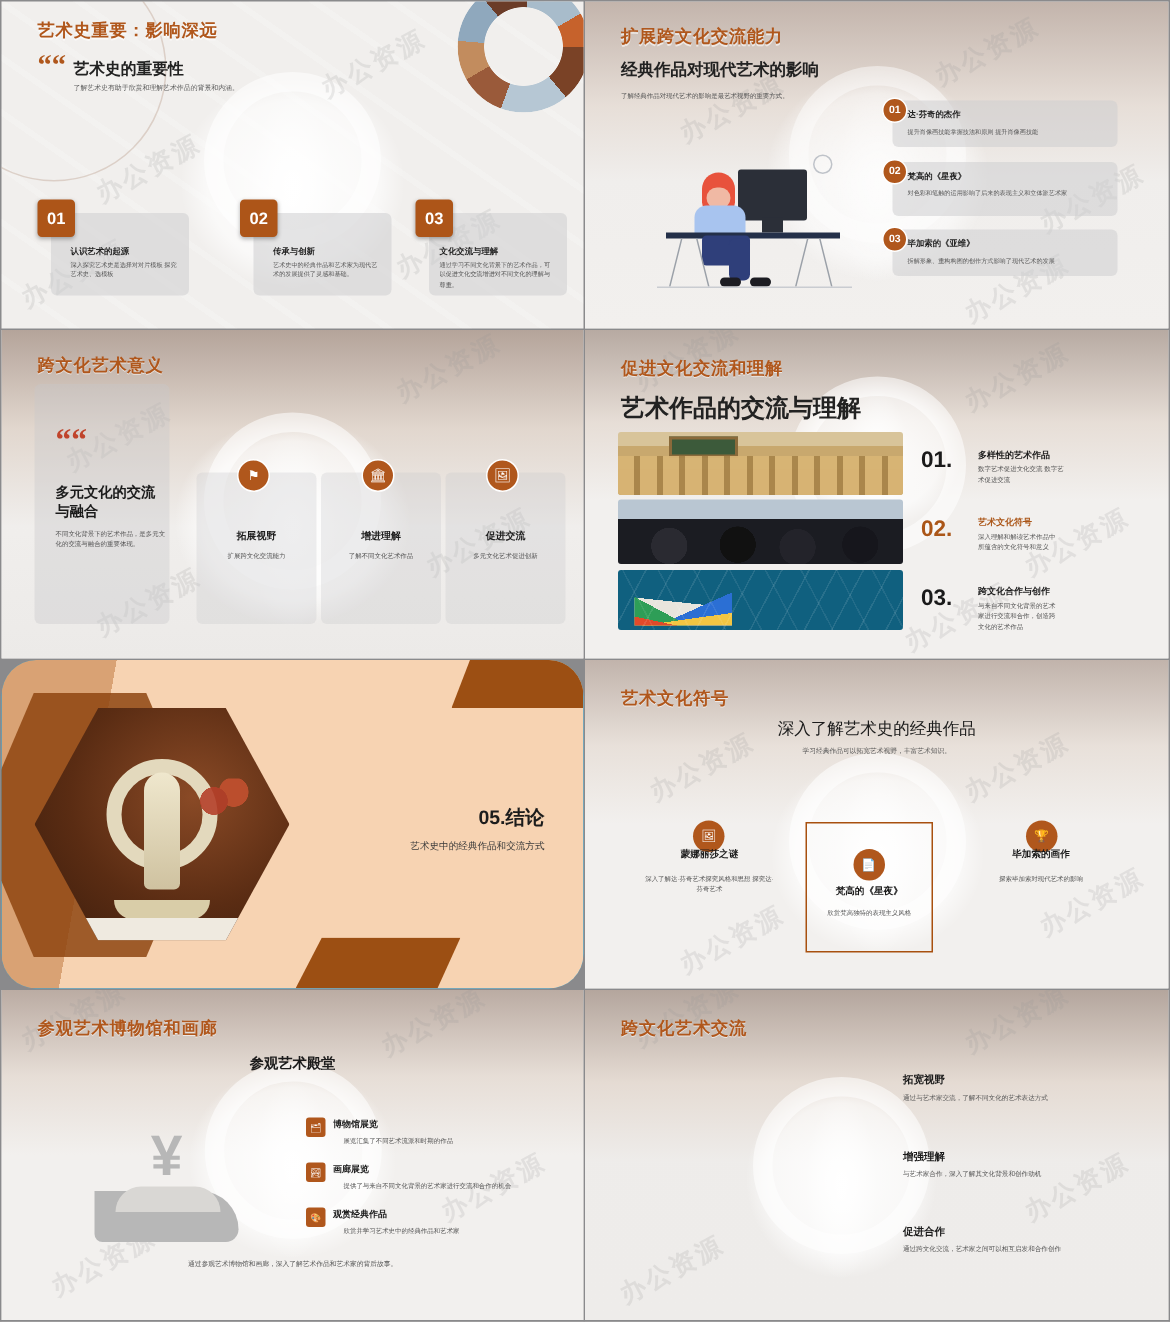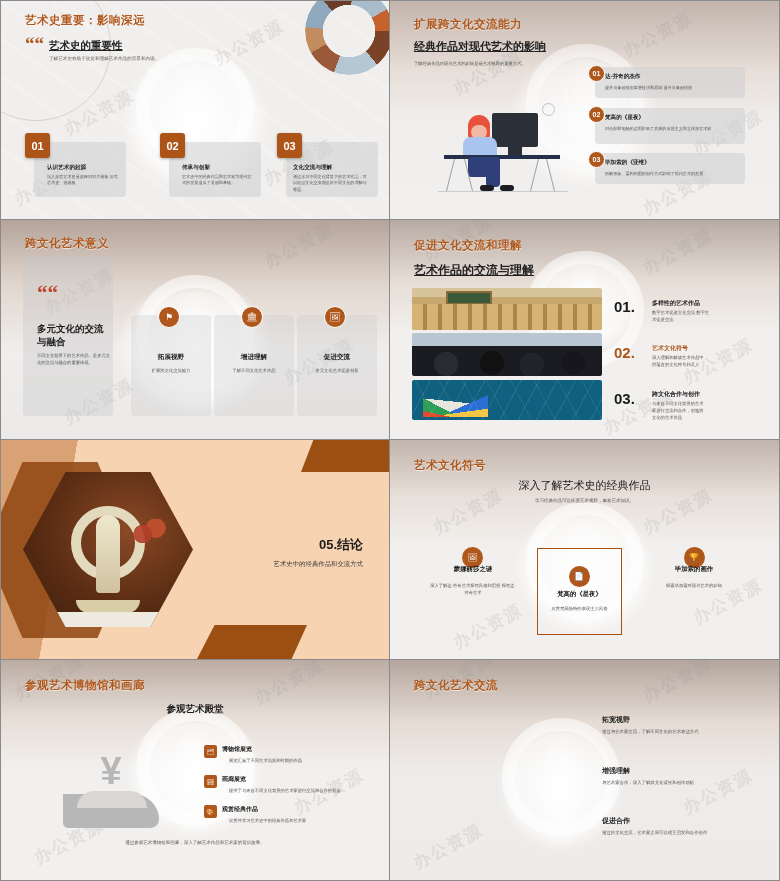--- a/index.html
+++ b/index.html
@@ -64,21 +64,21 @@
   }
 
   
   .kicker {
     position:absolute;
     font-weight: bold;
     color: #b0571c;
     letter-spacing: .5px;
     text-shadow: 0 1px 0 rgba(255,255,255,.6);
   }
-  .subtitle { font-weight: bold; color:#222;text-decoration:underline; }
+  .subtitle { font-weight: bold; color:#222; }
   .lead { color:#4a4a4a; }
 
   .num-badge {
     width:25px;height:25px;border-radius:3px;
     background:#ad5518;
     color:#fff;font-weight:bold;font-size:11px;
     display:flex;align-items:center;justify-content:center;
     box-shadow: 0 1px 3px rgba(0,0,0,.3);
   }
   .card-box {
@@ -317,40 +317,40 @@
     <div class="dark-bg" style="background:linear-gradient(180deg, rgba(70,35,15,.34) 0%, rgba(160,110,70,.14) 28%, rgba(242,240,238,.95) 52%, #f2f0ee 100%);"></div>
     <div class="statue" style="top:2%;width:150px;height:150px;"></div>
     <div class="wm-txt">
       <span style="left:30px;top:6px;">办公资源</span>
       <span style="left:250px;top:20px;">办公资源</span>
       <span style="left:290px;top:130px;">办公资源</span>
       <span style="left:210px;top:180px;">办公资源</span>
     </div>
 
     <div class="kicker" style="left:24px;top:18px;font-size:11.5px;">促进文化交流和理解</div>
-    <div class="subtitle" style="position:absolute;left:24px;top:42px;font-size:12px;">艺术作品的交流与理解</div>
+    <div class="subtitle" style="position:absolute;left:24px;top:42px;font-size:16px;">艺术作品的交流与理解</div>
 
     <div class="photo p1" style="position:absolute;left:22px;top:68px;width:190px;height:42px;"></div>
     <div class="photo p2" style="position:absolute;left:22px;top:113px;width:190px;height:43px;"></div>
     <div class="photo p3" style="position:absolute;left:22px;top:160px;width:190px;height:40px;"></div>
 
     <div style="position:absolute;left:224px;top:78px;font-size:15px;font-weight:bold;color:#1a1a1a;">01.</div>
     <div style="position:absolute;left:262px;top:79px;font-size:6px;font-weight:bold;color:#1b1b1b;">多样性的艺术作品</div>
     <div style="position:absolute;left:262px;top:90px;width:58px;font-size:4.3px;line-height:1.6;color:#555;">数字艺术促进文化交流 数字艺术促进交流</div>
 
     <div style="position:absolute;left:224px;top:124px;font-size:15px;font-weight:bold;color:#ab5618;">02.</div>
     <div style="position:absolute;left:262px;top:124px;font-size:6px;font-weight:bold;color:#ab5618;">艺术文化符号</div>
     <div style="position:absolute;left:262px;top:135px;width:54px;font-size:4.3px;line-height:1.6;color:#555;">深入理解和解读艺术作品中所蕴含的文化符号和意义</div>
 
     <div style="position:absolute;left:224px;top:170px;font-size:15px;font-weight:bold;color:#1a1a1a;">03.</div>
     <div style="position:absolute;left:262px;top:170px;font-size:6px;font-weight:bold;color:#1b1b1b;">跨文化合作与创作</div>
     <div style="position:absolute;left:262px;top:181px;width:54px;font-size:4.3px;line-height:1.6;color:#555;">与来自不同文化背景的艺术家进行交流和合作，创造跨文化的艺术作品</div>
   </div>
 
-  <div class="slide col0" style="background:#0ea5e9;">
+  <div class="slide col0" style="background:#0ea5e9;border-radius:24px;">
     <div style="position:absolute;inset:0;background:linear-gradient(100deg,#d9a274 0 18%, #f7d3b2 18% 100%);"></div>
     <div class="corner-shape" style="right:0;top:0;width:88px;height:32px;clip-path:polygon(14% 0,100% 0,100% 100%,0 100%);"></div>
     <div class="corner-shape" style="left:196px;bottom:0;width:110px;height:34px;clip-path:polygon(16% 0,100% 0,86% 100%,0 100%);"></div>
     <div class="corner-shape" style="left:-16px;top:22px;width:150px;height:176px;background:#8e4510;clip-path:polygon(25% 0%,75% 0%,100% 50%,75% 100%,25% 100%,0% 50%);opacity:.85;"></div>
 
     <div class="hexwrap" style="left:22px;top:32px;width:170px;height:155px;background:radial-gradient(ellipse at 62% 38%, #8a4a26 0%, #5a2c13 55%, #3a1c0c 100%);">
       <div style="position:absolute;left:50%;top:22%;transform:translateX(-50%);width:74px;height:74px;border-radius:50%;border:10px solid #e3d9bd;"></div>
       <div style="position:absolute;left:50%;top:28%;transform:translateX(-50%);width:24px;height:78px;background:linear-gradient(180deg,#efe7cd,#cfc2a0);border-radius:12px 12px 4px 4px;"></div>
       <div style="position:absolute;left:50%;bottom:9%;transform:translateX(-50%);width:64px;height:13px;background:#d9cda8;border-radius:0 0 32px 32px;"></div>
       <div style="position:absolute;left:60%;top:30%;width:44px;height:30px;background:radial-gradient(circle at 40% 50%, #b4402a 0 30%, transparent 31%),radial-gradient(circle at 70% 30%, #c2502f 0 26%, transparent 27%);opacity:.9;"></div>

